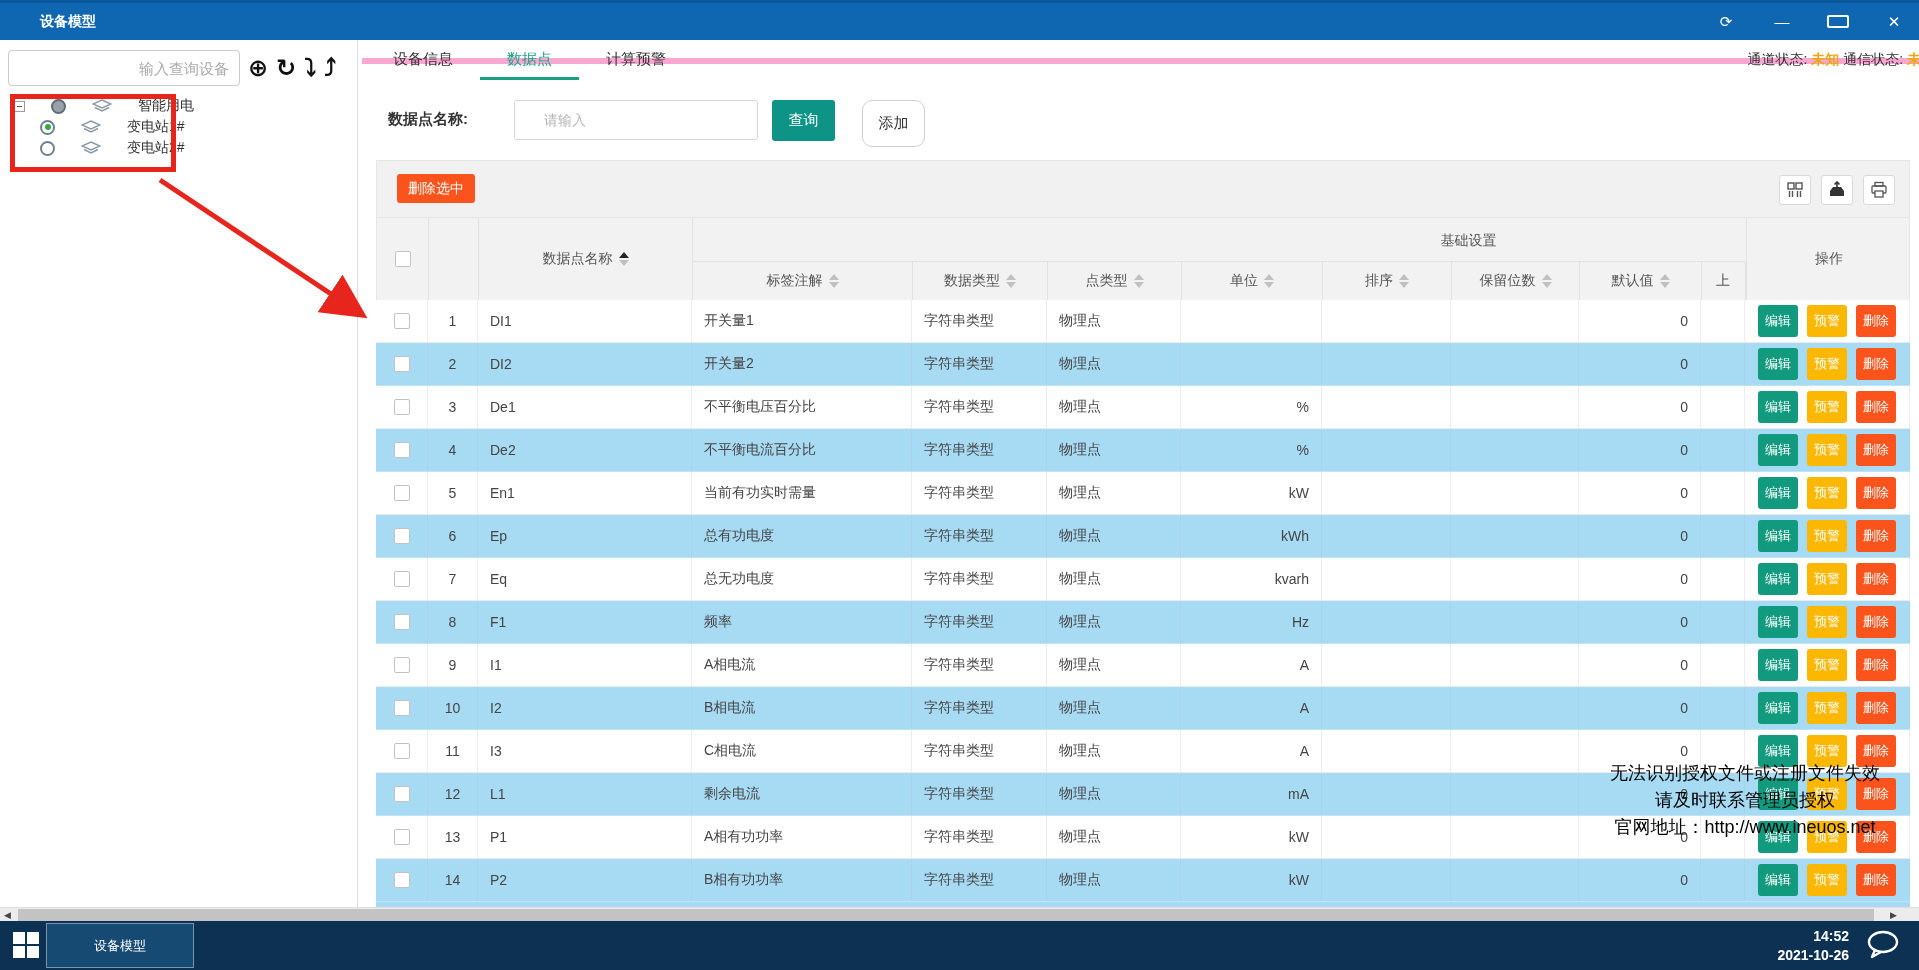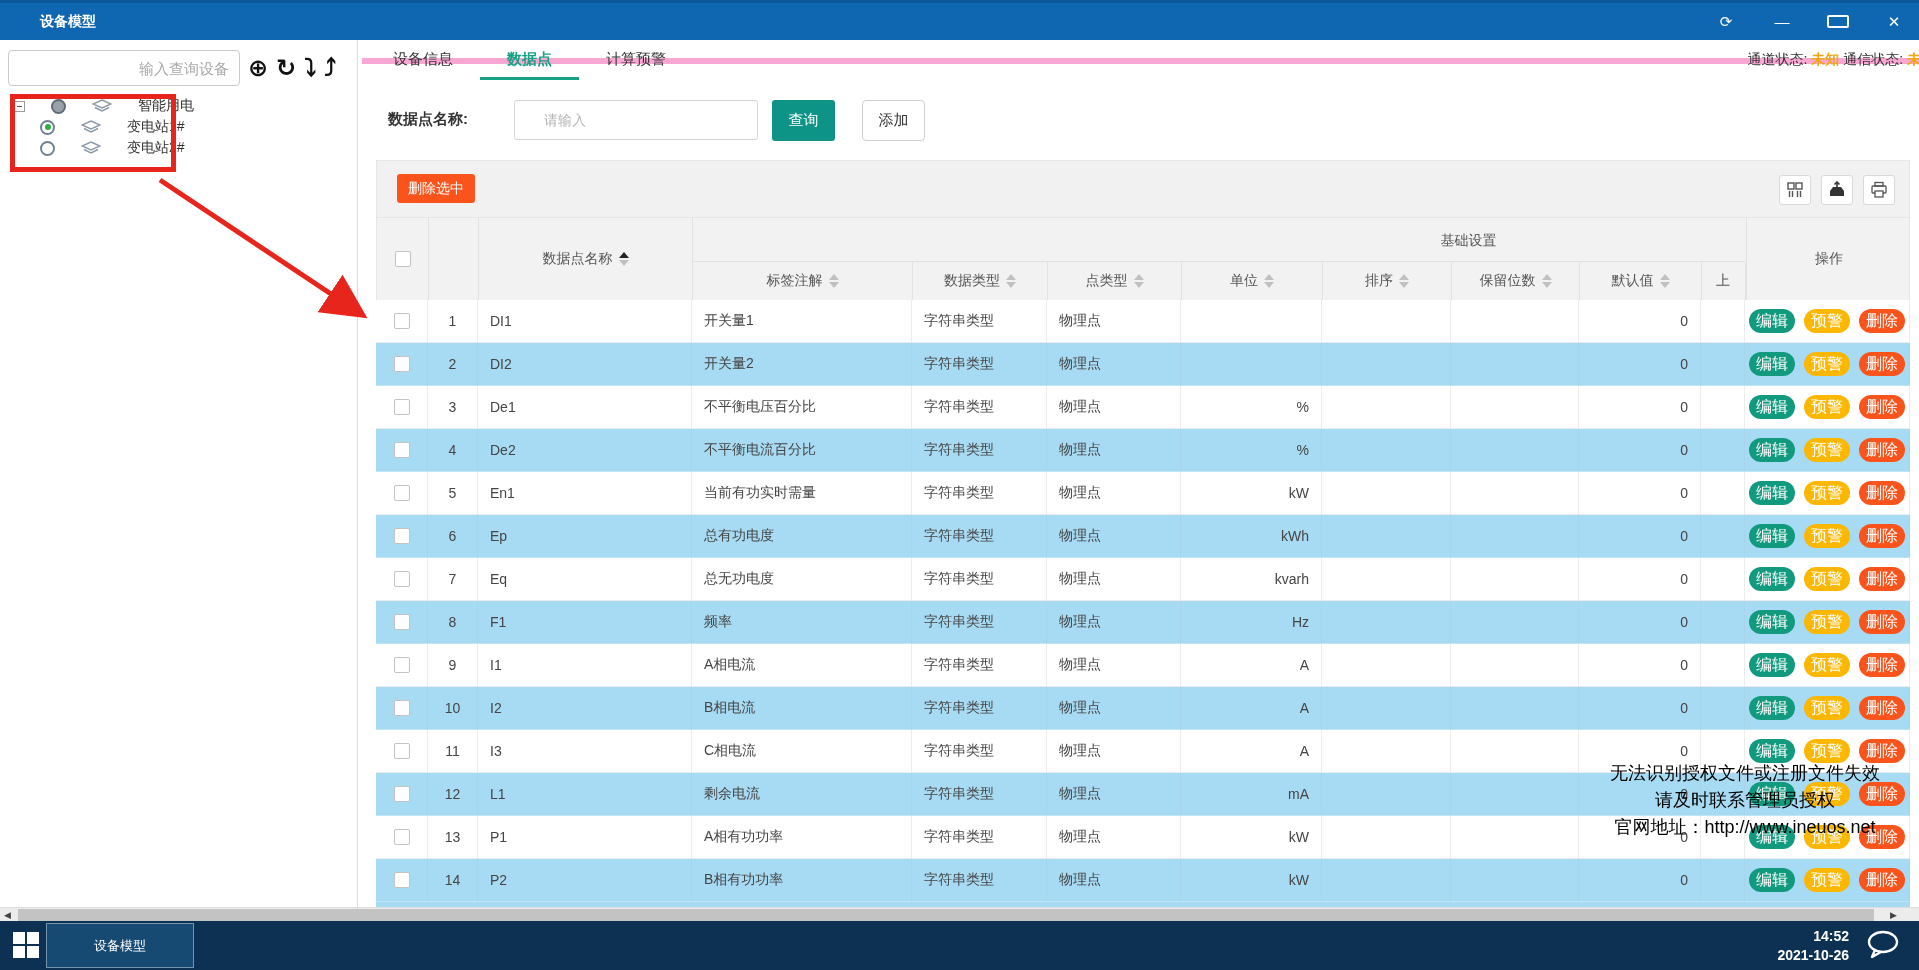--- a/index.html
+++ b/index.html
@@ -30,30 +30,30 @@
 
   
   #anno-box { position:absolute; left:10px; top:94px; width:166px; height:78px; border:5px solid #e7251c; z-index:40; pointer-events:none; }
   #anno-arrow { position:absolute; left:0; top:0; width:1919px; height:970px; z-index:40; pointer-events:none; }
 
   
   #main { position:absolute; left:358px; top:40px; width:1561px; height:867px; background:#fff; }
   #tabbar { position:absolute; left:4px; top:0; width:1561px; height:24px; border-bottom:6px solid #f9a8d4; }
   .tabs { position:absolute; left:4px; top:0; display:flex; height:40px; }
   .tab { padding:0 27px; line-height:38px; font-size:15px; color:#333; cursor:pointer; }
-  .tab.active { color:#18a184; border-bottom:3px solid #18a184; font-weight:bold; }
+  .tab.active { color:#18a184; border-bottom:3px solid #18a184; font-weight:normal; }
   #statusline { position:absolute; right:-12px; top:11px; font-size:14px; color:#333; white-space:nowrap; }
   #statusline b { color:#efa612; font-weight:bold; }
 
   #filter { position:absolute; left:0; top:40px; width:1561px; height:78px; }
   #filter .flabel { position:absolute; left:30px; top:30px; font-size:15px; font-weight:bold; color:#333; }
   #dp-input { position:absolute; left:156px; top:20px; width:244px; height:40px; border:1px solid #d5d5d5; border-radius:3px; padding:0 29px; font-size:14px; color:#333; }
   #dp-input::placeholder { color:#b5b5b5; }
   .btn-query { position:absolute; left:414px; top:20px; width:63px; height:41px; background:#0e9486; color:#fff; border:none; border-radius:3px; font-size:15px; cursor:pointer; }
-  .btn-add { position:absolute; left:504px; top:20px; width:63px; height:41px; background:#fff; color:#333; border:1px solid #d0d0d0; border-radius:4px; font-size:15px; cursor:pointer; }
+  .btn-add { position:absolute; left:504px; top:20px; width:63px; height:47px; background:#fff; color:#333; border:1px solid #d0d0d0; border-radius:10px; font-size:15px; cursor:pointer; }
 
   
   #tablewrap { position:absolute; left:18px; top:120px; width:1534px; height:747px; }
   #ttoolbar { position:absolute; left:0; top:0; width:1534px; height:58px; background:#f1f1f1; border:1px solid #e6e6e6; }
   .btn-delsel { position:absolute; left:20px; top:13px; height:29px; padding:0 11px; background:#fa541c; color:#fff; border:none; border-radius:3px; font-size:14px; cursor:pointer; }
   .tool-icons { position:absolute; right:14px; top:14px; display:flex; gap:10px; }
   .tool-btn { width:32px; height:30px; background:#fff; border:1px solid #d9d9d9; border-radius:3px; display:flex; align-items:center; justify-content:center; cursor:pointer; }
 
   #thead { position:absolute; left:0; top:58px; width:1534px; height:82px; background:#f2f2f2; border-left:1px solid #e6e6e6; border-right:1px solid #e6e6e6; font-size:14px; color:#555; }
   .hcell { position:absolute; display:flex; align-items:center; justify-content:center; }
@@ -76,21 +76,21 @@
   .col-label{ width:220px; }
   .col-dtype{ width:135px; }
   .col-ptype{ width:134px; }
   .col-unit { width:141px; justify-content:flex-end; }
   .col-sort { width:129px; }
   .col-dec  { width:128px; }
   .col-def  { width:122px; justify-content:flex-end; }
   .col-clip { width:44px; }
   .col-op   { width:165px; justify-content:center; gap:9px; padding:0 4px; }
   .checkbox { width:16px; height:16px; background:#fff; border:1px solid #c3c3c3; border-radius:2px; cursor:pointer; }
-  .opbtn { height:24px; padding:0 7px; border:none; border-radius:12px; color:#fff; font-size:16px; cursor:pointer; white-space:nowrap; }
+  .opbtn { height:32px; padding:0 7px; border:none; border-radius:3px; color:#fff; font-size:13px; cursor:pointer; white-space:nowrap; }
   .opbtn.edit { background:#129a7f; }
   .opbtn.warn { background:#fcb700; }
   .opbtn.del  { background:#fa541c; }
   #row-sliver { position:absolute; left:0; top:742px; width:1534px; height:5px; background:#a7daf3; }
 
   
   #watermark { position:absolute; left:1590px; top:760px; width:310px; z-index:30; text-align:center; color:#000000; font-size:18px; line-height:27px; font-weight:500; pointer-events:none; }
 
   
   #hscroll { position:absolute; left:0; top:907px; width:1919px; height:14px; background:#ececec; border-top:1px solid #ddd; }

